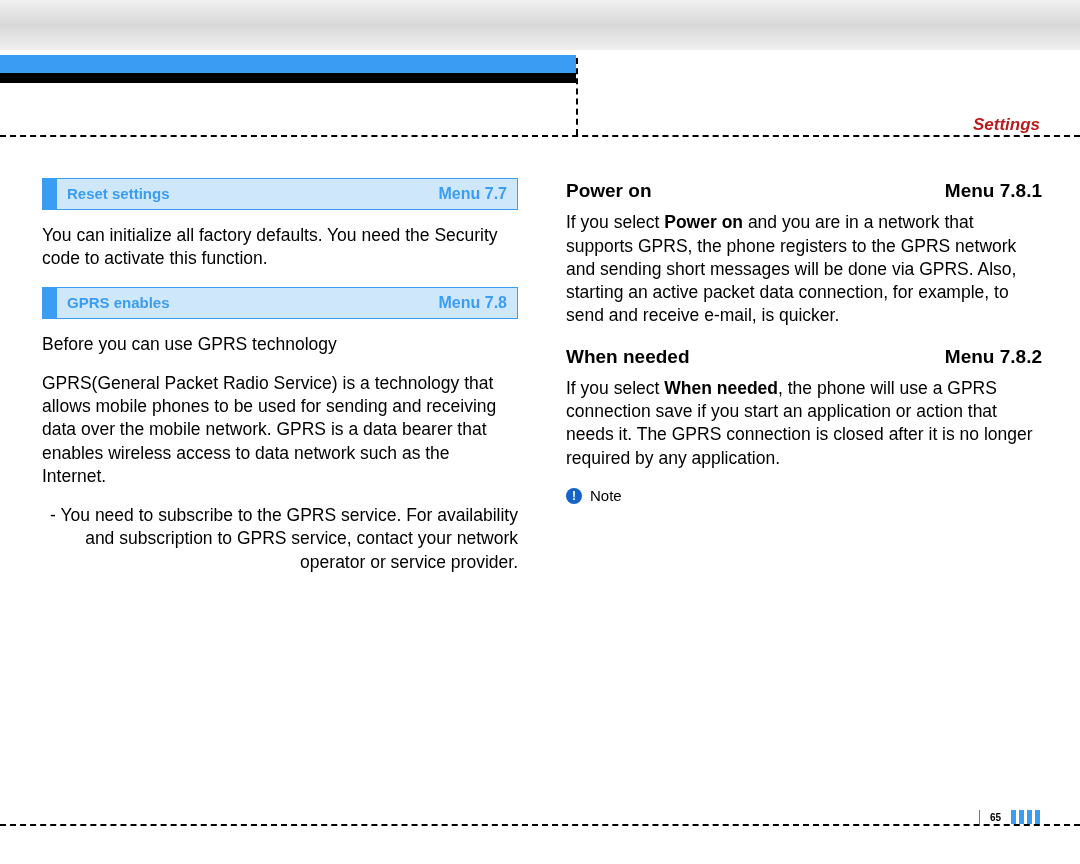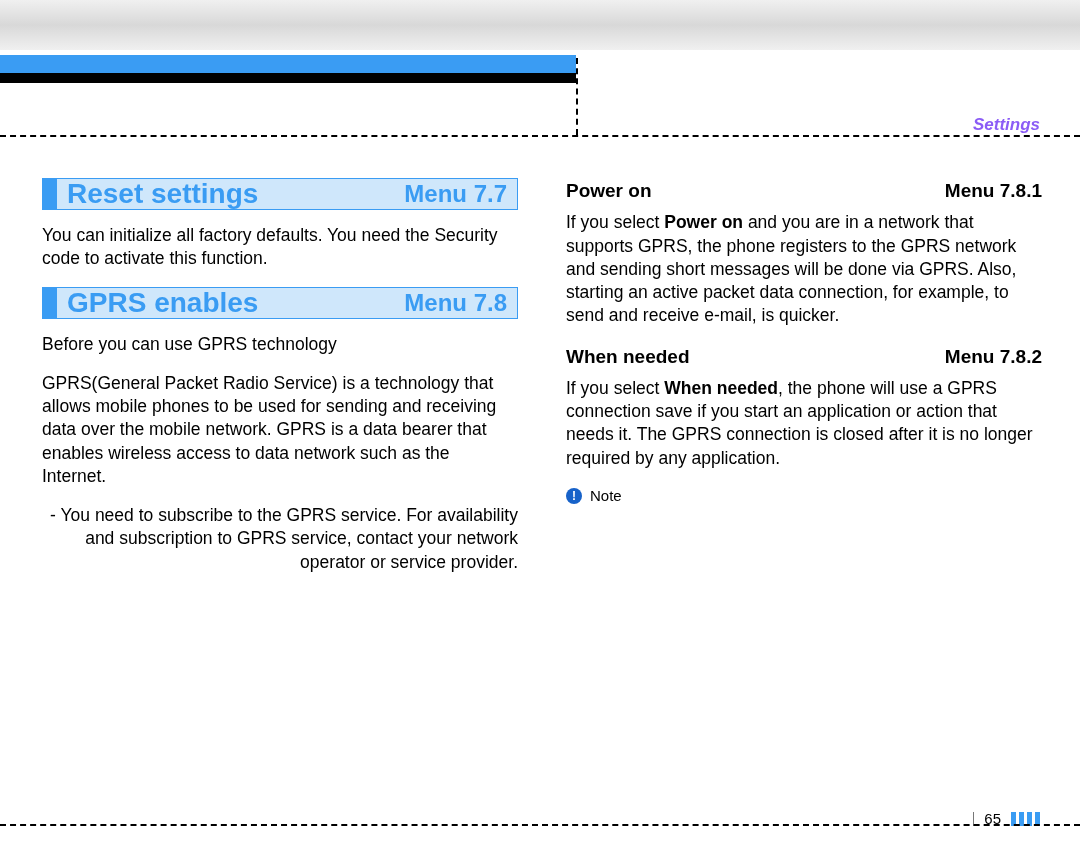--- a/index.html
+++ b/index.html
@@ -12,21 +12,21 @@
   .topbar-blue {
     position: absolute; left: 0; top: 55px; width: 576px; height: 18px;
     background: #3a9cf3;
   }
   .topbar-black {
     position: absolute; left: 0; top: 73px; width: 576px; height: 10px;
     background: #000;
   }
   .section-label {
     position: absolute; right: 40px; top: 115px;
-    color: #8b5cf6; font-style: italic; font-weight: bold; font-size: 17px;
+    color: #b91c1c; font-style: italic; font-weight: bold; font-size: 17px;
   }
   .dashed-h {
     position: absolute; left: 0; width: 1080px; height: 0;
     border-top: 2px dashed #000;
   }
   .dashed-top { top: 135px; }
   .dashed-bot { top: 824px; }
   .dashed-v {
     position: absolute; top: 58px; left: 576px; width: 0; height: 77px;
     border-left: 2px dashed #000;
@@ -45,42 +45,42 @@
     display: flex; align-items: stretch; margin-bottom: 14px; height: 32px;
     border: 1.5px solid #3a9cf3;
   }
   .titlebar .tab {
     width: 14px; background: #3a9cf3;
   }
   .titlebar .body {
     flex: 1; display: flex; justify-content: space-between; align-items: center;
     background: #cfe7fb; padding: 0 10px;
   }
-  .titlebar .title { color: #3a9cf3; font-weight: bold; font-size: 28px; }
-  .titlebar .menu { color: #3a9cf3; font-weight: bold; font-size: 24px; }
+  .titlebar .title { color: #3a9cf3; font-weight: bold; font-size: 15px; }
+  .titlebar .menu { color: #3a9cf3; font-weight: bold; font-size: 16px; }
 
   .subhead {
     display: flex; justify-content: space-between; font-weight: bold;
     font-size: 19px; margin-bottom: 8px;
   }
 
   .note-row { display: flex; gap: 8px; font-size: 15px; line-height: 1.35; }
   .note-icon {
     width: 16px; height: 16px; border-radius: 50%; background: #1762c9;
     color: #fff; font-weight: bold; font-size: 12px; display: inline-flex;
     align-items: center; justify-content: center; flex-shrink: 0; margin-top: 2px;
   }
   .note-label { font-weight: normal; margin-right: 11px; }
   .note-body { flex: 1; }
 
   .footer {
     position: absolute; right: 40px; top: 810px; display: flex; align-items: center; gap: 10px;
   }
   .footer .divider { width: 1px; height: 14px; background: #777; }
-  .footer .pnum { font-weight: normal; font-size: 15px; }
+  .footer .pnum { font-weight: bold; font-size: 10px; }
   .footer .bars { display: flex; gap: 3px; }
   .footer .bars span { width: 5px; height: 14px; background: #3a9cf3; display: inline-block; }
 </style>
 </head>
 <body>
 
 <div class="topbar-grey"></div>
 <div class="topbar-blue"></div>
 <div class="topbar-black"></div>
 <div class="dashed-v"></div>

